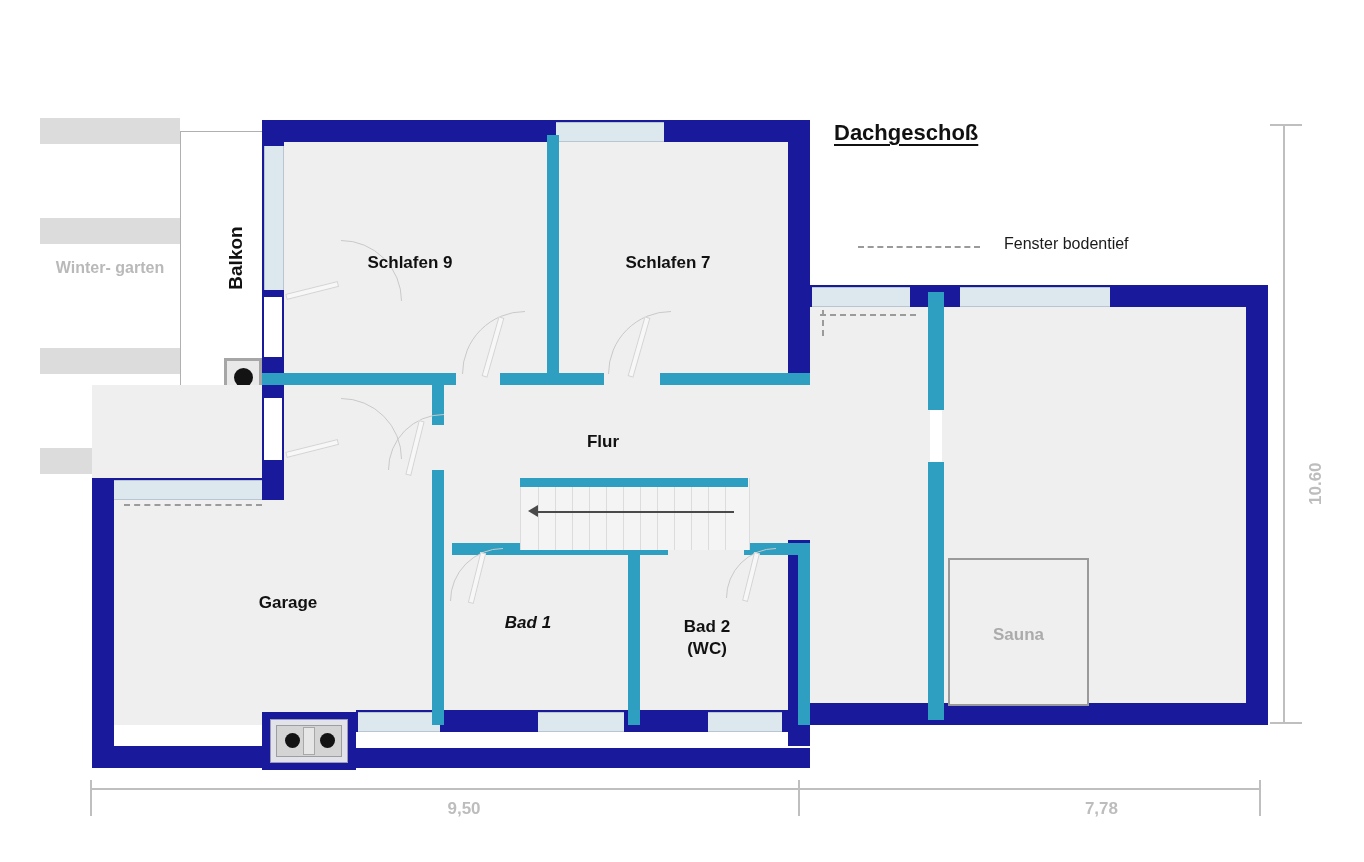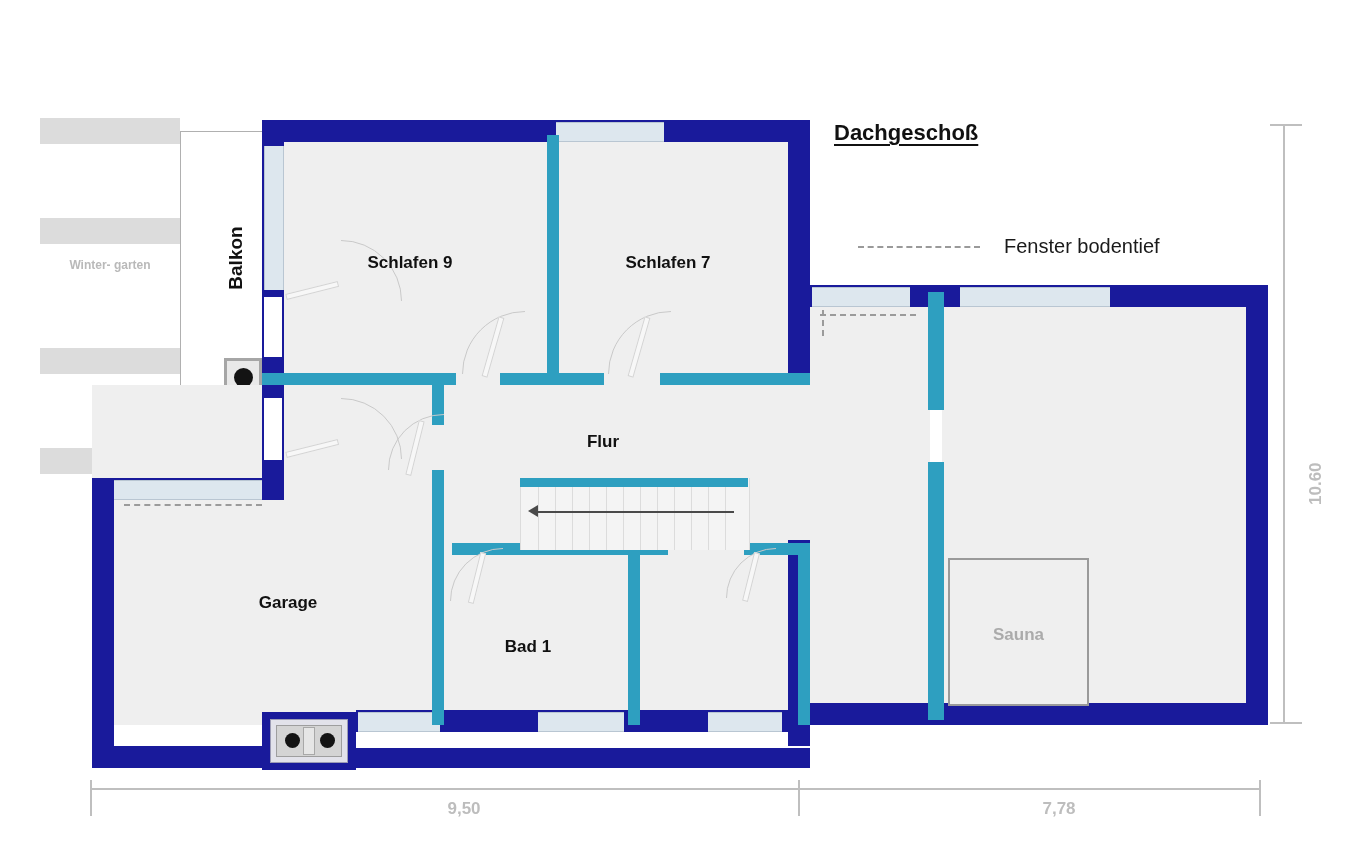--- a/index.html
+++ b/index.html
@@ -19,21 +19,21 @@
     font-size:22px;font-weight:bold;color:#111;
     text-decoration:underline;text-underline-offset:4px;
   }
 
   
   .legend{position:absolute;left:858px;top:237px;width:320px;height:24px;}
   .legend .dash{
     position:absolute;left:0;top:9px;width:122px;height:0;
     border-top:2px dashed #9a9a9a;
   }
-  .legend .ltext{position:absolute;left:146px;top:-2px;font-size:20px;color:#1a1a1a;}
+  .legend .ltext{position:absolute;left:146px;top:-2px;font-size:16px;color:#1a1a1a;}
 
   
   .room{position:absolute;background:#efefef;}
   .wall{position:absolute;background:#191a9b;}
   .iwall{position:absolute;background:#2e9fc0;}
   .win{position:absolute;background:#dde7ee;border-top:1px solid #b9c6d2;border-bottom:1px solid #b9c6d2;}
   .winv{position:absolute;background:#dde7ee;border-left:1px solid #b9c6d2;border-right:1px solid #b9c6d2;}
   .gap{position:absolute;background:#ffffff;}
   .rlabel{position:absolute;font-size:17px;font-weight:bold;color:#111;text-align:center;line-height:1.32;white-space:pre-line;}
   .dashw{position:absolute;border-top:2px dashed #9b9b9b;height:0;}
@@ -41,21 +41,21 @@
 
   
   .arc{position:absolute;border:1px solid #c9c9c9;border-radius:50%;background:transparent;}
   .leaf{position:absolute;background:#f7f7f7;border:1px solid #d4d4d4;}
 
   
   .wg{position:absolute;left:40px;top:118px;width:140px;height:356px;background:#ffffff;border:0;}
   .wg-band{position:absolute;left:0;width:140px;height:26px;background:#dcdcdc;}
   .wg-label{
     position:absolute;left:40px;top:258px;width:140px;
-    text-align:center;font-size:12px;font-weight:bold;color:#b9b9b9;line-height:1.25;
+    text-align:center;font-size:16px;font-weight:bold;color:#b9b9b9;line-height:1.25;
   }
   .balkon{position:absolute;left:180px;top:131px;width:82px;height:343px;background:#ffffff;border:1px solid #b0b0b0;border-right:none;}
   .balkon-label{
     position:absolute;left:204px;top:247px;font-size:19px;font-weight:bold;color:#111;
     transform:rotate(-90deg);transform-origin:center;white-space:nowrap;
   }
 
   
   .chim{position:absolute;left:224px;top:358px;width:38px;height:40px;background:#e9e9e9;border:3px solid #a6a6a6;box-sizing:border-box;}
   .chim-dot{position:absolute;left:234px;top:368px;width:19px;height:19px;border-radius:50%;background:#131313;}
@@ -226,27 +226,29 @@
   <div class="stair-arrow"></div>
   <div class="stair-head"></div>
 
   <div class="sauna"></div>
   <div class="sauna-label">Sauna</div>
 
   <div class="rlabel" style="left:330px;top:252px;width:160px;">Schlafen 9</div>
   <div class="rlabel" style="left:588px;top:252px;width:160px;">Schlafen 7</div>
   <div class="rlabel" style="left:543px;top:431px;width:120px;">Flur</div>
   <div class="rlabel" style="left:218px;top:592px;width:140px;">Garage</div>
-  <div class="rlabel" style="left:458px;top:636px;width:140px;">Bad 1</div>
+  <div class="rlabel" style="left:458px;top:612px;width:140px;font-style:italic;">Bad 1</div>
+  <div class="rlabel" style="left:637px;top:616px;width:140px;">Bad 2
+(WC)</div>
 
   <div class="dimline-h" style="left:90px;top:788px;width:1170px;"></div>
   <div class="dimtick-v" style="left:90px;top:780px;height:36px;"></div>
   <div class="dimtick-v" style="left:798px;top:780px;height:36px;"></div>
   <div class="dimtick-v" style="left:1259px;top:780px;height:36px;"></div>
   <div class="dimtext" style="left:374px;top:799px;width:180px;">9,50</div>
-  <div class="dimtext" style="left:969px;top:799px;width:180px;">7,78</div>
+  <div class="dimtext" style="left:938px;top:799px;width:180px;text-align:right;">7,78</div>
 
   <div class="dimline-v" style="left:1283px;top:124px;height:598px;"></div>
   <div class="dimtick-h" style="left:1270px;top:124px;width:32px;"></div>
   <div class="dimtick-h" style="left:1270px;top:722px;width:32px;"></div>
   <div class="dimtext-v" style="left:1286px;top:465px;width:60px;">10.60</div>
 
 </div>
 
 </body></html>

